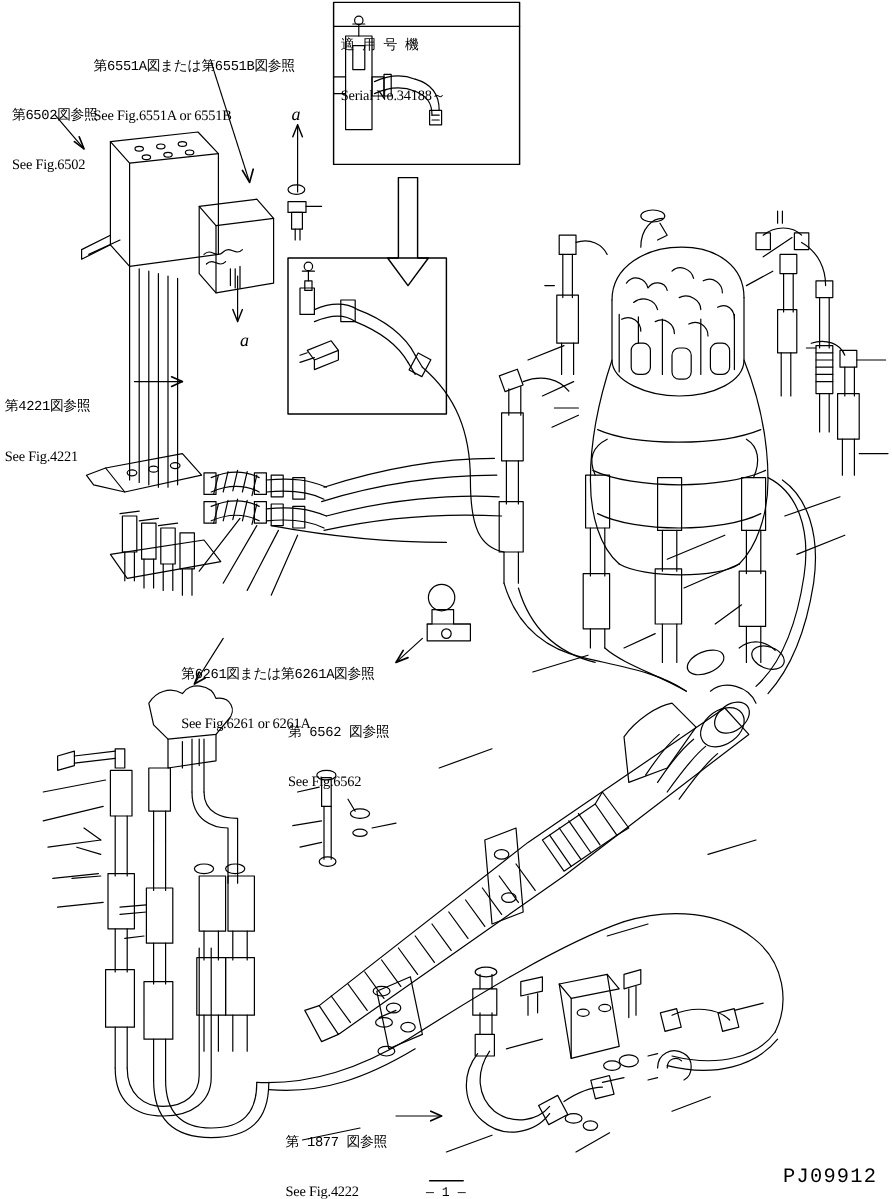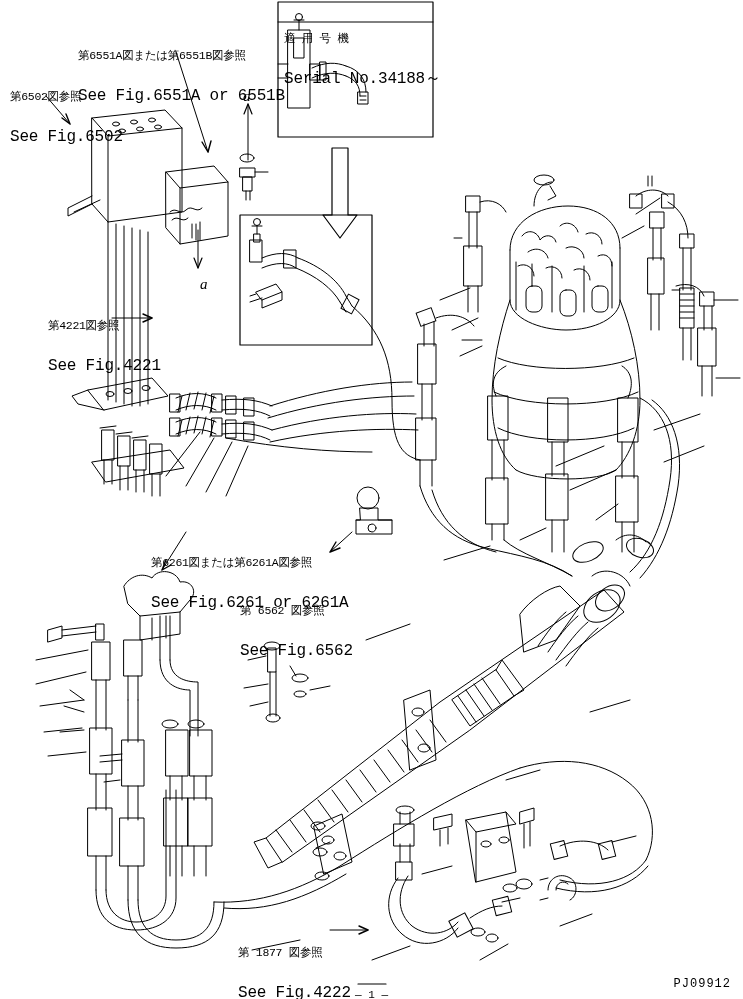--- a/index.html
+++ b/index.html
@@ -32,36 +32,36 @@
     letter-spacing: -0.2px;
   }
   .lbl .jp {
     display: block;
     font-family: Liberation Mono, monospace;
     font-size: 11.5px;
     letter-spacing: -0.3px;
   }
   .lbl .en {
     display: block;
-    font-family: Liberation Mono, monospace;
-    font-size: 16px;
+    font-family: Liberation Serif, serif;
+    font-size: 12px;
   }
   .letter {
     position: absolute;
     font-family: "Liberation Serif", serif;
     font-size: 15px;
     font-style: italic;
     color: #000;
   }
   .corner-code {
     position: absolute;
     right: 12px;
     bottom: 8px;
     font-family: "Liberation Mono", monospace;
-    font-size: 12px;
+    font-size: 17px;
     letter-spacing: 1px;
     color: #000;
   }
   .fig-caption {
     position: absolute;
     left: 0;
     right: 0;
     bottom: -2px;
     text-align: center;
     font-family: "Liberation Mono", monospace;
@@ -480,21 +480,21 @@
   <div class="lbl" style="left:78px; top:22px;">
     <span class="jp">第6551A図または第6551B図参照</span>
     <span class="en">See Fig.6551A or 6551B</span>
   </div>
 
   <div class="lbl" style="left:10px; top:63px;">
     <span class="jp">第6502図参照</span>
     <span class="en">See Fig.6502</span>
   </div>
 
-  <div class="lbl" style="left:4px; top:292px;margin-left:44px;">
+  <div class="lbl" style="left:4px; top:306px;">
     <span class="jp">第4221図参照</span>
     <span class="en">See Fig.4221</span>
   </div>
 
   <div class="lbl" style="left:118px; top:529px;margin-left:33px;">
     <span class="jp">第6261図または第6261A図参照</span>
     <span class="en">See Fig.6261 or 6261A</span>
   </div>
 
   <div class="lbl" style="left:240px; top:577px;">

